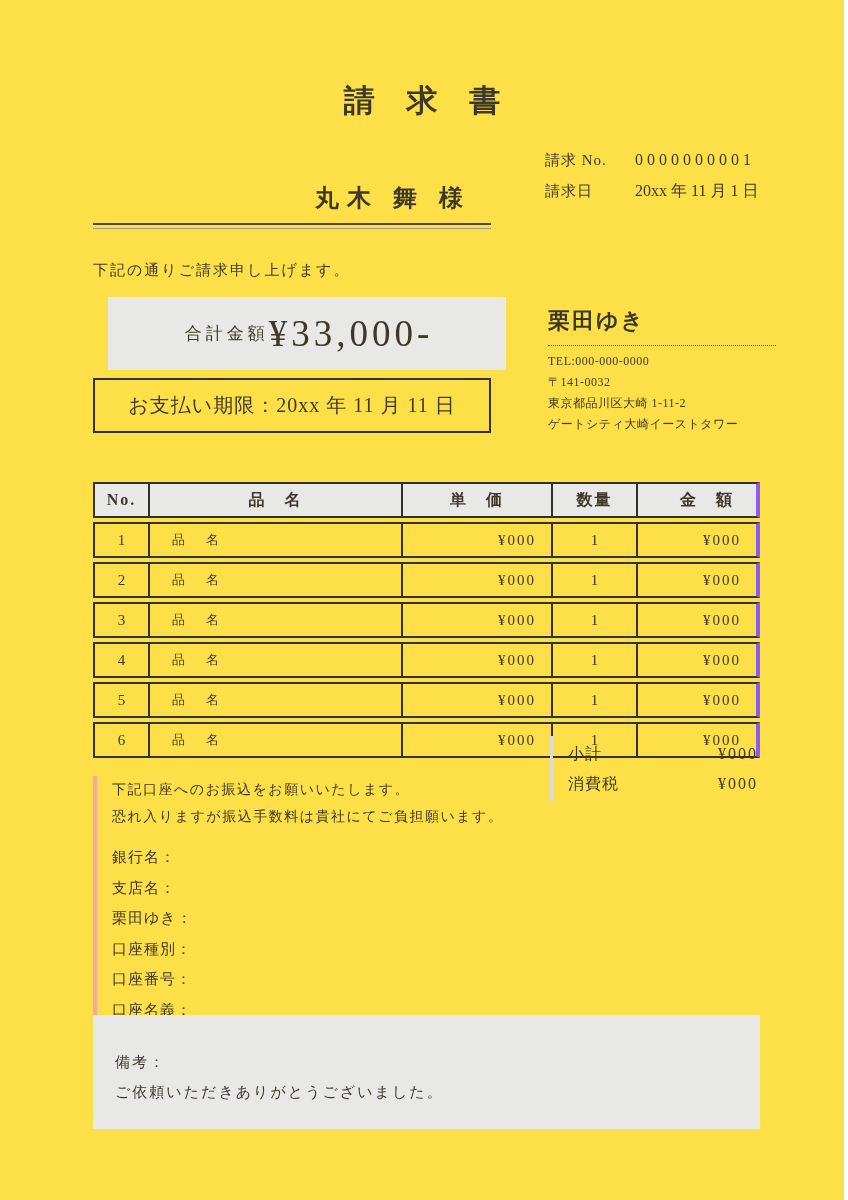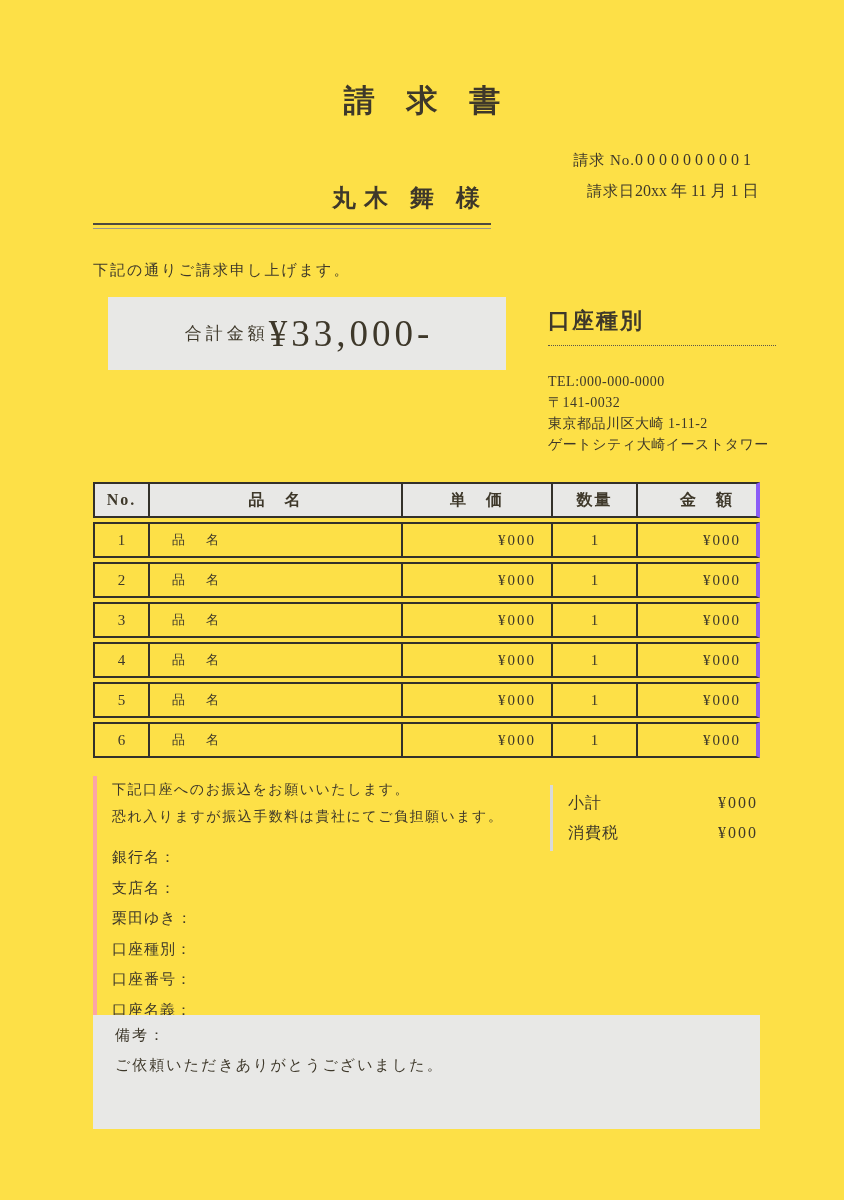--- a/index.html
+++ b/index.html
@@ -8,26 +8,26 @@
     font-family:Liberation Serif, serif;color:#3e382a;
   }
   
   .doc-title{
     position:absolute;top:80px;left:0;width:100%;text-align:center;
     font-size:31px;font-weight:700;letter-spacing:12px;text-indent:12px;
   }
   
   .meta{position:absolute;left:545px;top:151px;width:235px;}
   .meta-row{display:flex;align-items:baseline;margin-bottom:11px;}
-  .meta-label{width:90px;font-size:15px;letter-spacing:1px;flex:none;text-align:right;}
+  .meta-label{width:90px;font-size:15px;letter-spacing:1px;flex:none;}
   .meta-value{font-size:16px;white-space:nowrap;}
   .meta-value.num{letter-spacing:4px;}
   
   .recipient{
-    position:absolute;left:110px;top:182px;width:398px;box-sizing:border-box;
+    position:absolute;left:93px;top:182px;width:398px;box-sizing:border-box;
     text-align:right;padding-right:20px;font-size:24px;font-weight:600;letter-spacing:8px;
   }
   .rule-dark{position:absolute;left:93px;top:223px;width:398px;height:2px;background:#4d4a3f;}
   .rule-light{position:absolute;left:93px;top:228px;width:398px;height:1px;background:#9b988e;}
   
   .greeting{position:absolute;left:93px;top:261px;font-size:15px;letter-spacing:2px;}
   
   .total-box{
     position:absolute;left:93px;top:297px;width:398px;height:73px;background:#e8e8e6;
     display:flex;align-items:center;justify-content:center;box-sizing:border-box;
@@ -41,21 +41,21 @@
     position:absolute;left:93px;top:378px;width:398px;height:55px;box-sizing:border-box;
     border:2px solid #33312a;display:flex;align-items:center;justify-content:center;
     font-size:20px;letter-spacing:1px;
   }
   
   .issuer{position:absolute;left:548px;top:306px;width:228px;}
   .issuer-name{
     font-size:22px;font-weight:600;letter-spacing:2px;
     padding-bottom:9px;border-bottom:1px dotted #5a564a;
   }
-  .issuer-lines{margin-top:25px;font-size:14px;line-height:21px;letter-spacing:0.5px;}
+  .issuer-lines{margin-top:5px;font-size:12px;line-height:21px;letter-spacing:0.5px;}
   
   .items{position:absolute;left:93px;top:478px;}
   table.items-table{width:667px;border-collapse:separate;border-spacing:0 4px;table-layout:fixed;}
   .items-table th,.items-table td{
     border:2px solid #33312a;border-right:none;height:32px;box-sizing:content-box;
     padding:0;overflow:hidden;white-space:nowrap;
   }
   .items-table th:last-child,.items-table td:last-child{border-right:4px solid #8b5cf6;padding-left:20px;}
   .items-table th{
     background:#e8e8e6;font-size:16px;font-weight:600;letter-spacing:2px;text-align:center;
@@ -66,29 +66,29 @@
   td.c-qty{text-align:center;font-size:15px;}
   
   .payment{
     position:absolute;left:93px;top:776px;width:450px;box-sizing:border-box;
     border-left:4px solid #fca5a5;padding-left:15px;
   }
   .payment-notes{font-size:14px;line-height:27px;letter-spacing:1.5px;}
   .bank-list{margin:12px 0 0 0;padding:0;list-style:none;font-size:15px;line-height:30.5px;letter-spacing:1px;}
   
   .totals{
-    position:absolute;left:550px;top:785px;width:210px;box-sizing:border-box;
+    position:absolute;left:550px;top:736px;width:210px;box-sizing:border-box;
     border-left:3px solid #dadad8;padding:3px 2px 3px 15px;
   }
   .total-row{display:flex;justify-content:space-between;align-items:center;height:30px;font-size:16px;letter-spacing:1px;}
   .total-row .val{letter-spacing:2px;}
   
   .remarks{
     position:absolute;left:93px;top:1015px;width:667px;height:114px;background:#e8e8e6;
-    box-sizing:border-box;padding:5px 20px 0 22px;font-size:15px;line-height:30px;letter-spacing:2px;
+    box-sizing:border-box;padding:32px 20px 0 22px;font-size:15px;line-height:30px;letter-spacing:2px;
   }
 </style>
 </head>
 <body>
 
 <div class="page">
 
   <div class="doc-title">請 求 書</div>
 
   <div class="meta">
@@ -106,23 +106,26 @@
   <div class="rule-dark"></div>
   <div class="rule-light"></div>
 
   <div class="greeting">下記の通りご請求申し上げます。</div>
 
   <div class="total-box">
     <span class="total-label">合計金額</span>
     <span class="total-amount">¥33,000-</span>
   </div>
 
+  <div class="due-box">
+    <span>お支払い期限：20xx 年 11 月 11 日</span>
+  </div>
 
   <div class="issuer">
-    <div class="issuer-name">口座種別</div>
+    <div class="issuer-name">栗田ゆき</div>
     <div class="issuer-lines">
       <div>TEL:000-000-0000</div>
       <div>〒141-0032</div>
       <div>東京都品川区大崎 1-11-2</div>
       <div>ゲートシティ大崎イーストタワー</div>
     </div>
   </div>
 
   <div class="items">
     <table class="items-table">

